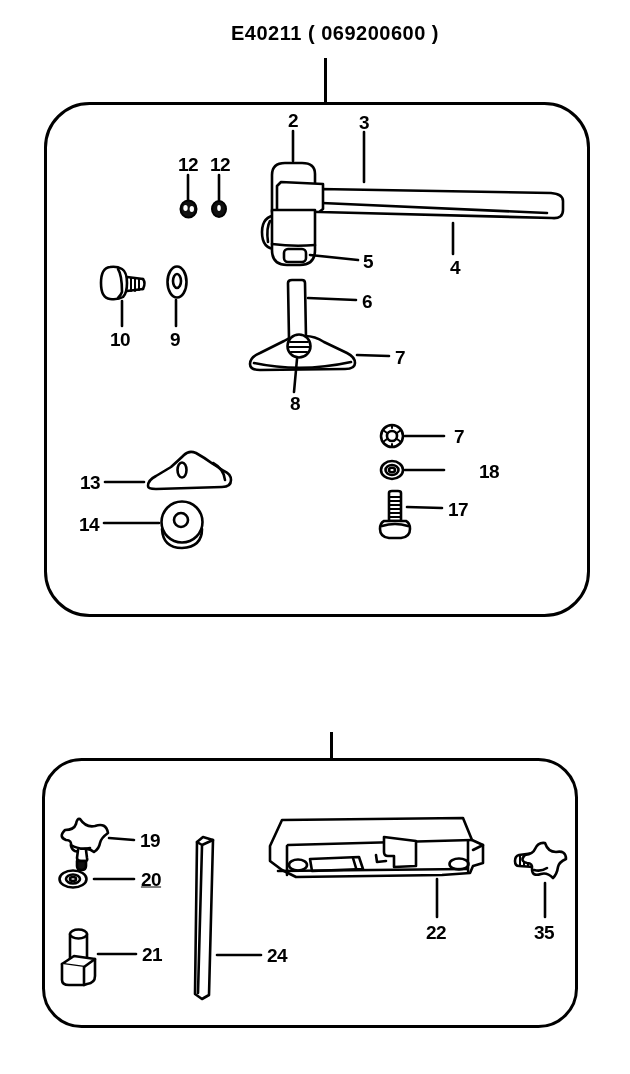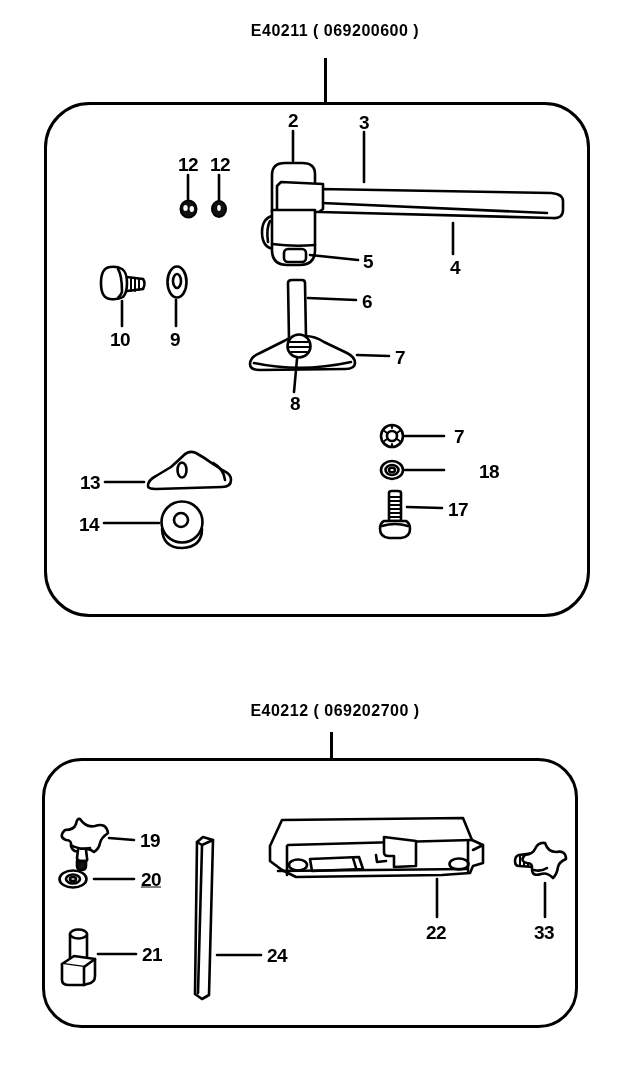--- a/index.html
+++ b/index.html
@@ -2,21 +2,21 @@
 <html><head>
 <meta charset="utf-8">
 <style>
   html,body{margin:0;padding:0;background:#ffffff;}
   .stage{
     position:relative;width:630px;height:1074px;background:#fff;
     font-family:"Liberation Sans",sans-serif;color:#000;overflow:hidden;
   }
   .fig-title{
     position:absolute;left:150px;width:370px;text-align:center;
-    font-size:16px;font-weight:bold;letter-spacing:.5px;white-space:pre;
+    font-size:20px;font-weight:bold;letter-spacing:.5px;white-space:pre;
   }
   .connector{position:absolute;width:3px;background:#000;}
   .panel{position:absolute;}
   .panel svg.art{position:absolute;left:0;top:0;}
   .plabel{
     position:absolute;transform:translate(-50%,-50%);
     font-size:19px;font-weight:bold;line-height:1;letter-spacing:-.5px;
   }
 </style>
 </head>
@@ -148,21 +148,20 @@
     <div class="plabel" style="left:76px;top:237px;">10</div>
     <div class="plabel" style="left:144px;top:62px;">12</div>
     <div class="plabel" style="left:176px;top:62px;">12</div>
     <div class="plabel" style="left:46px;top:380px;">13</div>
     <div class="plabel" style="left:45px;top:422px;">14</div>
     <div class="plabel" style="left:415px;top:334px;">7</div>
     <div class="plabel" style="left:414px;top:407px;">17</div>
     <div class="plabel" style="left:415px;top:369px;margin-left:30px;">18</div>
   </div>
 
-  <div class="fig-title" style="top:702px;">E40212 ( 069202700 )</div>
   <div class="connector" style="left:330px;top:732px;height:26px;"></div>
 
   <div class="panel" style="left:42px;top:758px;width:536px;height:270px;text-align:right;">
     <svg class="art" width="536" height="270" viewBox="0 0 536 270" fill="none" stroke="#000" stroke-width="2.6" stroke-linecap="round" stroke-linejoin="round">
       <rect x="1.5" y="1.5" width="533" height="267" rx="38" stroke-width="3"></rect>
 
       <g>
         <path d="M38,61 Q44,70 53,68 Q64,64 66,75 Q59,80 58,85 Q57,91 52,94 Q46,89 40,92 Q31,96 29,88 Q30,82 24,82 Q16,79 23,72 Q32,72 34,66 Q35,60 38,61 Z" fill="#fff"></path>
         <path d="M29,87 Q37,92 48,90"></path>
         <path d="M36,92 L35,100 Q35,103 39,103 L43,103 Q46,103 45,100 L44,92" fill="#fff"></path>
@@ -214,17 +213,17 @@
         <path d="M503,85 Q506,94 514,94 Q524,92 524,101 Q517,104 516,109 Q515,116 511,120 Q505,114 499,116 Q490,119 490,111 Q491,105 485,105 Q477,103 483,97 Q491,96 493,91 Q496,84 503,85 Z" fill="#fff"></path>
         <path d="M492,112 Q499,114 505,110"></path>
         <path d="M503,125 L503,159"></path>
       </g>
     </svg>
 
     <div class="plabel" style="left:108px;top:82px;">19</div>
     <div class="plabel" style="left:109px;top:121px;text-decoration:underline;">20</div>
     <div class="plabel" style="left:110px;top:196px;">21</div>
     <div class="plabel" style="left:394px;top:174px;">22</div>
-    <div class="plabel" style="left:502px;top:174px;">33</div>
+    <div class="plabel" style="left:502px;top:174px;">35</div>
     <div class="plabel" style="left:235px;top:197px;">24</div>
   </div>
 
 </div>
 
 </body></html>

